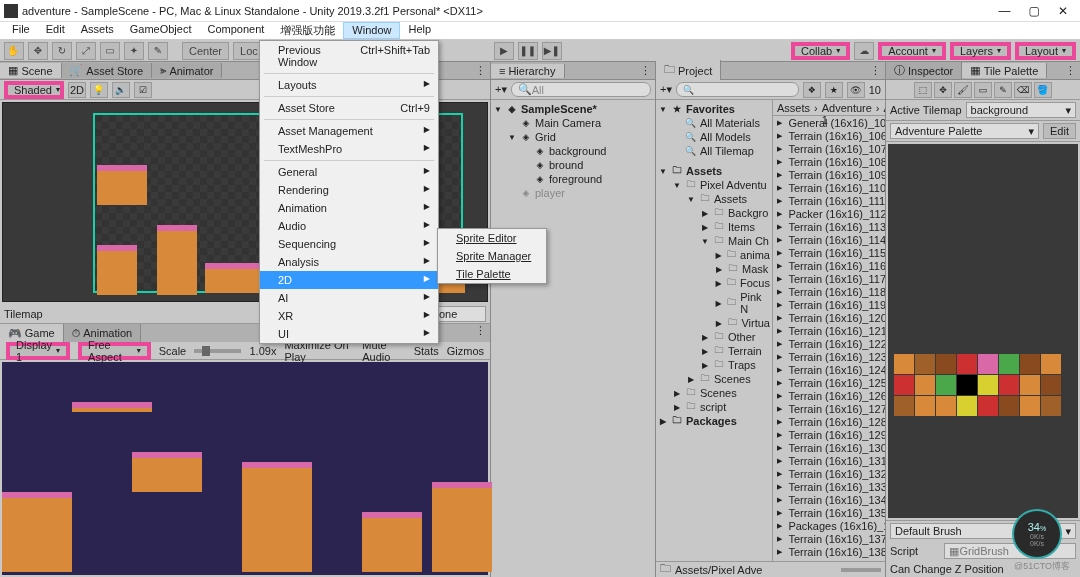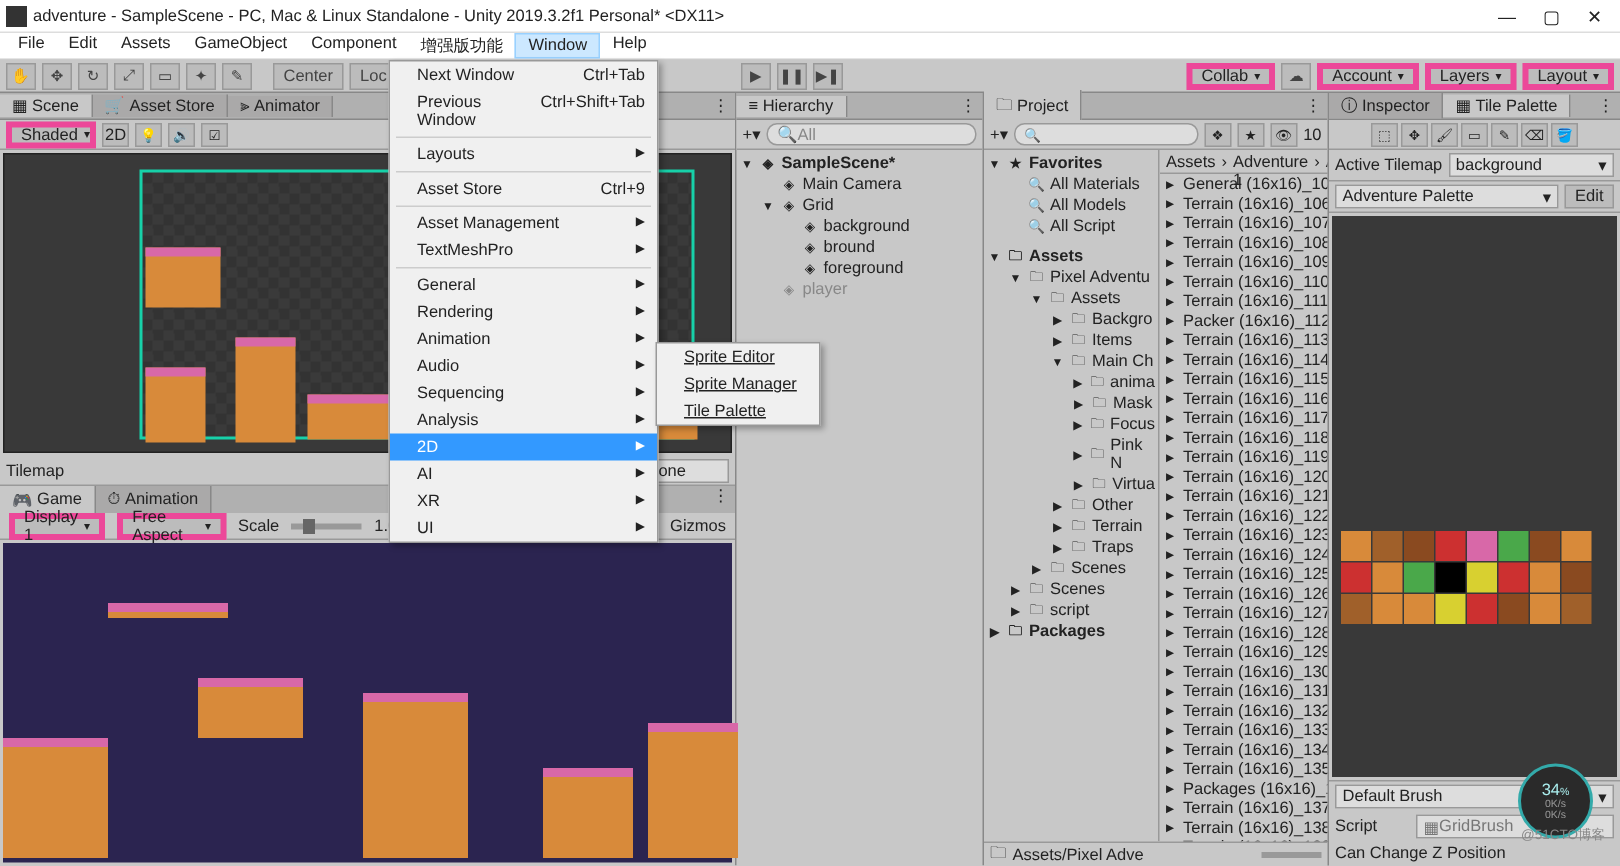--- a/index.html
+++ b/index.html
@@ -82,21 +82,21 @@
 .projfooter { height: 16px; display: flex; align-items: center; padding: 0 4px; gap: 4px; font-size: 10px; border-top: 1px solid #999; background: #c8c8c8; }
 .insprow { display: flex; align-items: center; gap: 4px; padding: 2px 4px; font-size: 10px; }
 .inspfield { flex: 1; height: 16px; background: #ddd; border: 1px solid #999; padding: 0 4px; display: flex; align-items: center; }
 .palette-viewport { flex: 1; background: #393939; margin: 2px; position: relative; overflow: hidden; }
 .palette-grid { display: grid; grid-template-columns: repeat(8, 20px); grid-auto-rows: 20px; gap: 1px; position: absolute; left: 6px; top: 210px; }
 .palette-grid .t { width: 20px; height: 20px; }
 
 
 .watermark { position: absolute; right: 18px; bottom: 18px; width: 50px; height: 50px; border-radius: 50%; background: #2a2a2a; color: #aee; display: flex; flex-direction: column; align-items: center; justify-content: center; font-size: 10px; border: 2px solid #3aa; z-index: 200; }
 .watermark .sub { font-size: 7px; color: #999; }
-.wmtext { position: absolute; right: 10px; bottom: 14px; font-size: 9px; color: #888; z-index: 200; }
+.wmtext { position: absolute; right: 10px; bottom: 4px; font-size: 9px; color: #888; z-index: 200; }
 
 .searchbox { flex: 1; height: 15px; background: #ddd; border: 1px solid #999; border-radius: 7px; padding: 0 6px; font-size: 9px; color: #888; display: flex; align-items: center; }
 </style>
 </head>
 <body>
 
 <div class="titlebar">
   <span class="icon"></span>
   <span class="title">adventure - SampleScene - PC, Mac &amp; Linux Standalone - Unity 2019.3.2f1 Personal* &lt;DX11&gt;</span>
   <div class="winbtns">
@@ -147,24 +147,20 @@
   <div class="topdrop">
       <span>Layers</span>
     </div>
   <div class="topdrop">
       <span>Layout</span>
     </div>
 </div>
 
 <div class="dropdown" id="dropdown">
     <div class="ditem">
-      <span>Next Window</span>
-      <span>Ctrl+Tab</span>
-    </div>
-    <div class="ditem">
       <span>Previous Window</span>
       <span>Ctrl+Shift+Tab</span>
     </div>
     <div class="sep"></div>
     <div class="ditem">
       <span>Layouts</span>
       <span class="arrow">▶</span>
     </div>
     <div class="sep"></div>
     <div class="ditem">
@@ -382,21 +378,21 @@
             <span>All Materials</span>
           </div>
           <div class="titem ind1">
             <span class="tgl"></span>
             <span class="ticon">🔍</span>
             <span>All Models</span>
           </div>
           <div class="titem ind1">
             <span class="tgl"></span>
             <span class="ticon">🔍</span>
-            <span>All Script</span>
+            <span>All Tilemap</span>
           </div>
           <div style="height: 6px;"></div>
           <div class="titem ind0 bold">
             <span class="tgl">▼</span>
             <span class="ticon">🗀</span>
             <span>Assets</span>
           </div>
           <div class="titem ind1">
             <span class="tgl">▼</span>
             <span class="ticon">🗀</span>

